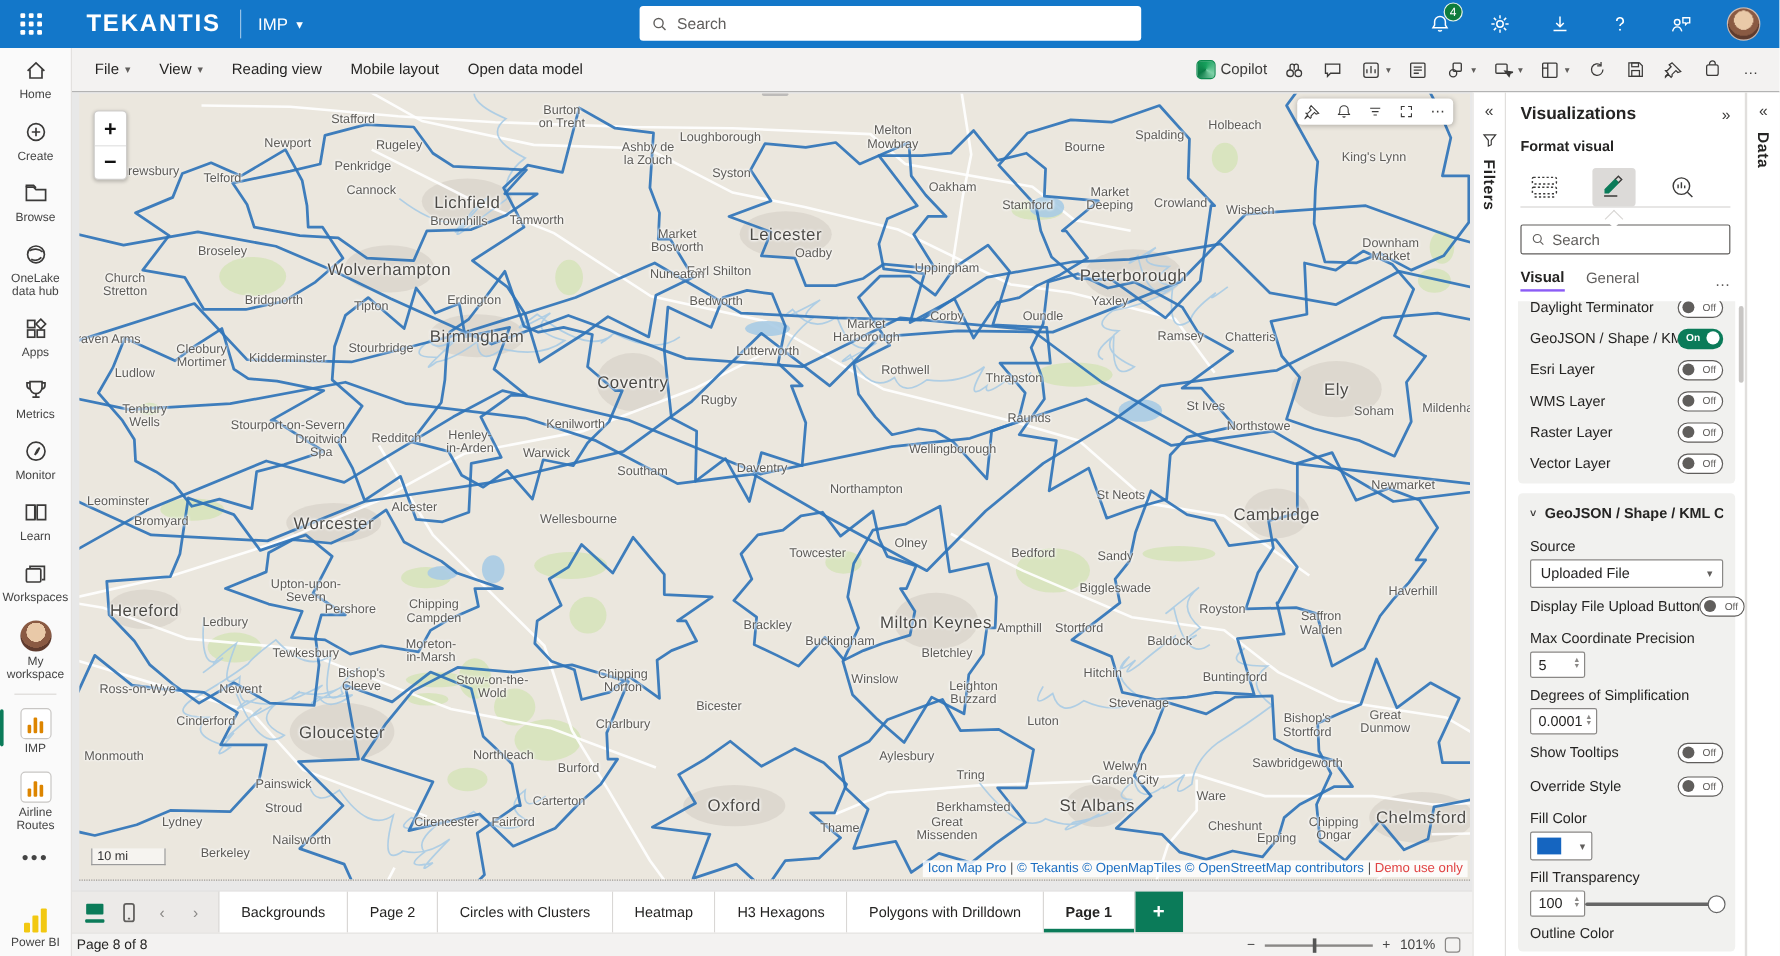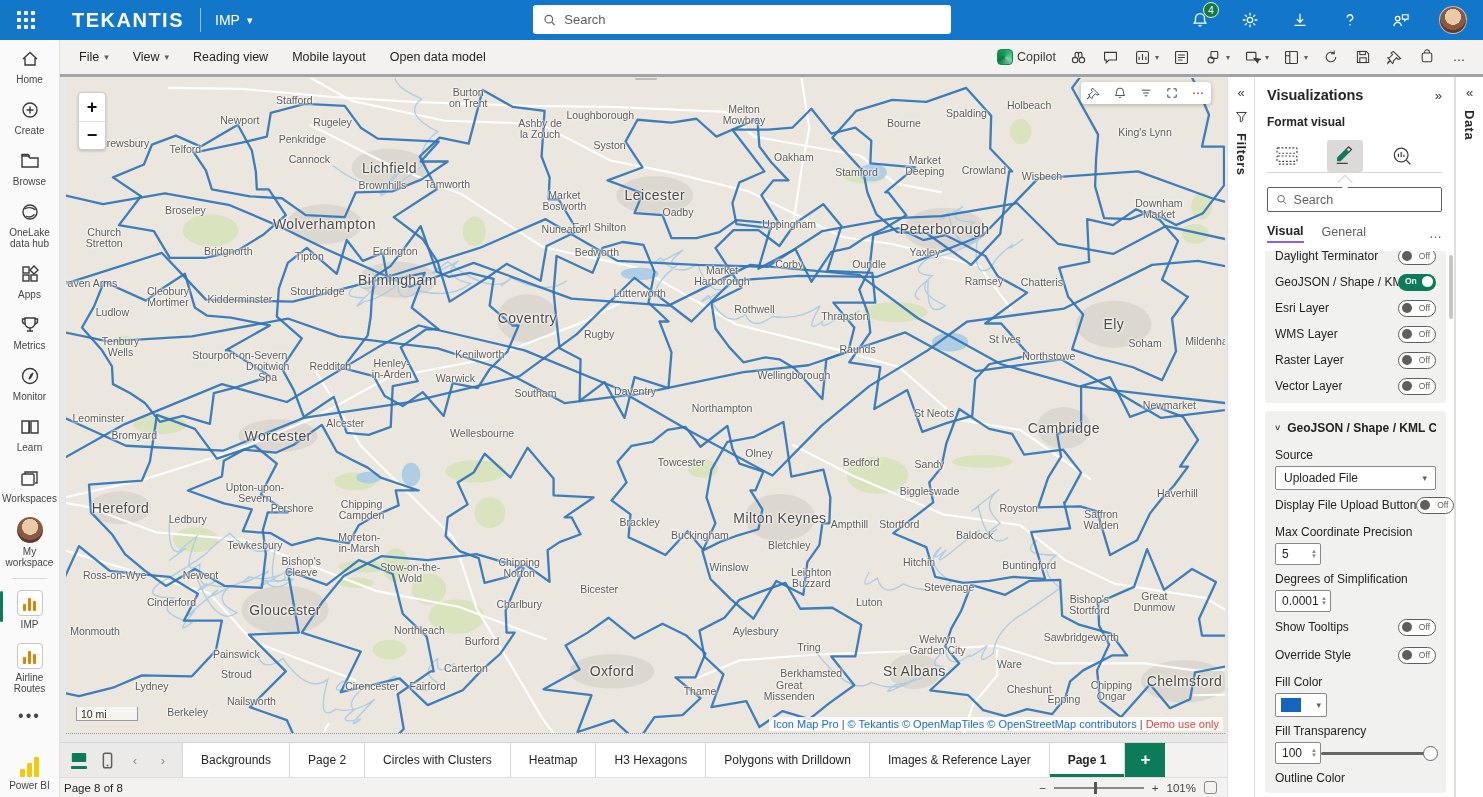--- a/index.html
+++ b/index.html
@@ -37,21 +37,21 @@
   .rail-avatar { width:26px; height:26px; border-radius:50%; background:radial-gradient(circle at 50% 38%, #e9c9a8 0 38%, #8a5a43 39% 62%, #5f3b2e 63% 100%);}
   .rail-more { font-size:16px; color:#444; letter-spacing:2px; }
   .rail-footer { padding:6px 0 6px; display:flex; flex-direction:column; align-items:center; gap:3px;}
   .pbi-logo { display:flex; align-items:flex-end; gap:2px; height:20px;}
   .pbi-logo i { display:block; width:5px; background:#f2c811; border-radius:1px;}
   .rail-footer .lbl { font-size:10px; color:#444; }
 
   .right-of-rail { flex:1; display:flex; flex-direction:column; }
 
   
-  .menubar { height:37px; background:#f3f2f1; display:flex; align-items:center; padding:0 10px; border-bottom:3px solid #a3a3a3;justify-content:space-between; }
+  .menubar { height:37px; background:#f3f2f1; display:flex; align-items:center; padding:0 10px; border-bottom:1px solid #a3a3a3;justify-content:space-between; }
   .mb-left { display:flex; align-items:center; gap:6px; }
   .mb-item { font-size:12.5px; color:#252423; padding:6px 9px; border-radius:2px; cursor:pointer; display:flex; align-items:center; gap:5px;}
   .mb-item .chev { font-size:9px; color:#605e5c; }
   .mb-right { margin-left:auto; display:flex; align-items:center; gap:4px; }
   .mb-btn { height:26px; min-width:28px; padding:0 5px; display:flex; align-items:center; justify-content:center; gap:4px; border-radius:2px; cursor:pointer; color:#3b3a39; font-size:12.5px;}
   .mb-btn svg { stroke:#3b3a39; fill:none; stroke-width:1.3; }
   .mb-btn .chev { font-size:8px; color:#605e5c; }
   .copilot-logo { width:16px; height:16px; border-radius:4px; background:conic-gradient(#16a05c, #7fd1a8, #0a7a45, #16a05c); border:1px solid #0d8a4f; }
 
   
@@ -757,21 +757,20 @@
                 <span>›</span>
               </div>
           </div>
           <div style="display:flex" id="pb-tabs">
               <div class="pb-tab">Backgrounds</div>
               <div class="pb-tab">Page 2</div>
               <div class="pb-tab">Circles with Clusters</div>
               <div class="pb-tab">Heatmap</div>
               <div class="pb-tab">H3 Hexagons</div>
               <div class="pb-tab">Polygons with Drilldown</div>
-              <div class="pb-tab">Images &amp; Reference Layer</div>
               <div class="pb-tab active">Page 1</div>
             </div>
           <div class="pb-add">+</div>
           <div class="pb-fill"></div>
         </div>
 
         <div class="statusbar">
           <span>Page 8 of 8</span>
           <div class="sb-zoom">
             <span>−</span>

